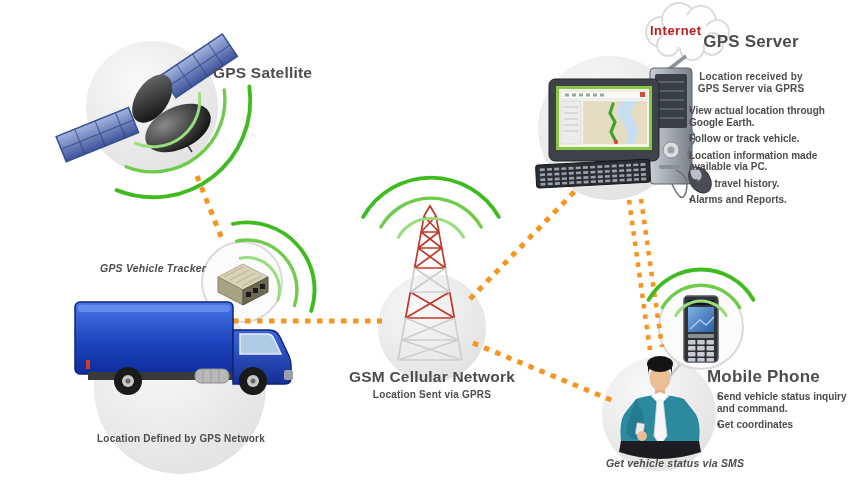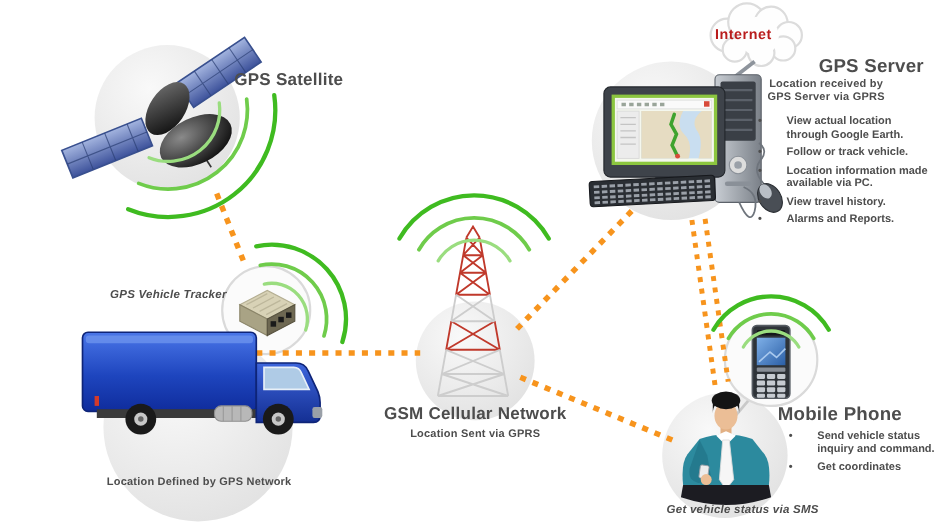--- a/index.html
+++ b/index.html
@@ -7,21 +7,21 @@
        font-family:"Liberation Sans",sans-serif;}
   #stage{position:absolute;left:0;top:0;width:850px;height:480px;}
   svg{position:absolute;left:0;top:0;}
   .lbl{position:absolute;font-weight:bold;color:#4D4D4D;letter-spacing:.2px;}
   .t-lg{font-size:15.5px;}
   .t-xl{font-size:17px;}
   .t-sm{font-size:10px;line-height:11.5px;}
   .t-md{font-size:10.5px;font-style:italic;}
   .center{text-align:center;}
   ul.blist{list-style:none;margin:0;padding:0;font-weight:bold;color:#4D4D4D;}
-  ul.blist li{position:relative;padding-left:27px;margin-bottom:5px;font-size:10px;line-height:11.5px;}
+  ul.blist li{position:relative;padding-left:1px;margin-bottom:5px;font-size:10px;line-height:11.5px;}
   ul.blist li::before{content:"\2022";position:absolute;left:1px;top:0;}
   .internet-txt{color:#b91c1c;font-size:13px;letter-spacing:.5px;}
   
   .sig{fill:none;stroke-linecap:round;vector-effect:non-scaling-stroke;}
   .s1{stroke:#9ADD7F;stroke-width:3;}
   .s2{stroke:#6FCC4B;stroke-width:3.4;}
   .s3{stroke:#3FBB20;stroke-width:3.9;}
   .dotline{stroke:#F7941D;stroke-width:5;stroke-dasharray:5.5 6.5;fill:none;}
   .dotline-thin{stroke:#F7941D;stroke-width:4.5;stroke-dasharray:4.5 6;fill:none;}
   .connector{stroke:#C9C9C9;stroke-width:2.5;}
@@ -242,21 +242,21 @@
 
   <div class="lbl t-lg" style="left:213px;top:64px;text-align:right;">GPS Satellite</div>
 
   <div class="lbl t-md" style="left:94px;top:262px;width:112px;text-align:right;">GPS Vehicle Tracker</div>
 
   <div class="lbl t-sm center" style="left:40px;top:433px;width:282px;">Location Defined by GPS Network</div>
 
   <div class="lbl t-lg center" style="left:330px;top:368px;width:204px;">GSM Cellular Network</div>
   <div class="lbl t-sm center" style="left:330px;top:389px;width:204px;">Location Sent via GPRS</div>
 
-  <div class="lbl t-xl center" style="left:697px;top:50px;width:108px;margin-left:41px;">GPS Server</div>
+  <div class="lbl t-xl center" style="left:697px;top:32px;width:108px;">GPS Server</div>
   <div class="lbl t-sm center" style="left:690px;top:71px;width:122px;">Location received by</div>
   <div class="lbl t-sm center" style="left:690px;top:83px;width:122px;">GPS Server via GPRS</div>
   <ul class="blist" style="position:absolute;left:688px;top:105px;width:156px;">
     <li>View actual location through Google Earth.</li>
     <li>Follow or track vehicle.</li>
     <li>Location information made available via PC.</li>
     <li>View travel history.</li>
     <li>Alarms and Reports.</li>
   </ul>
 

